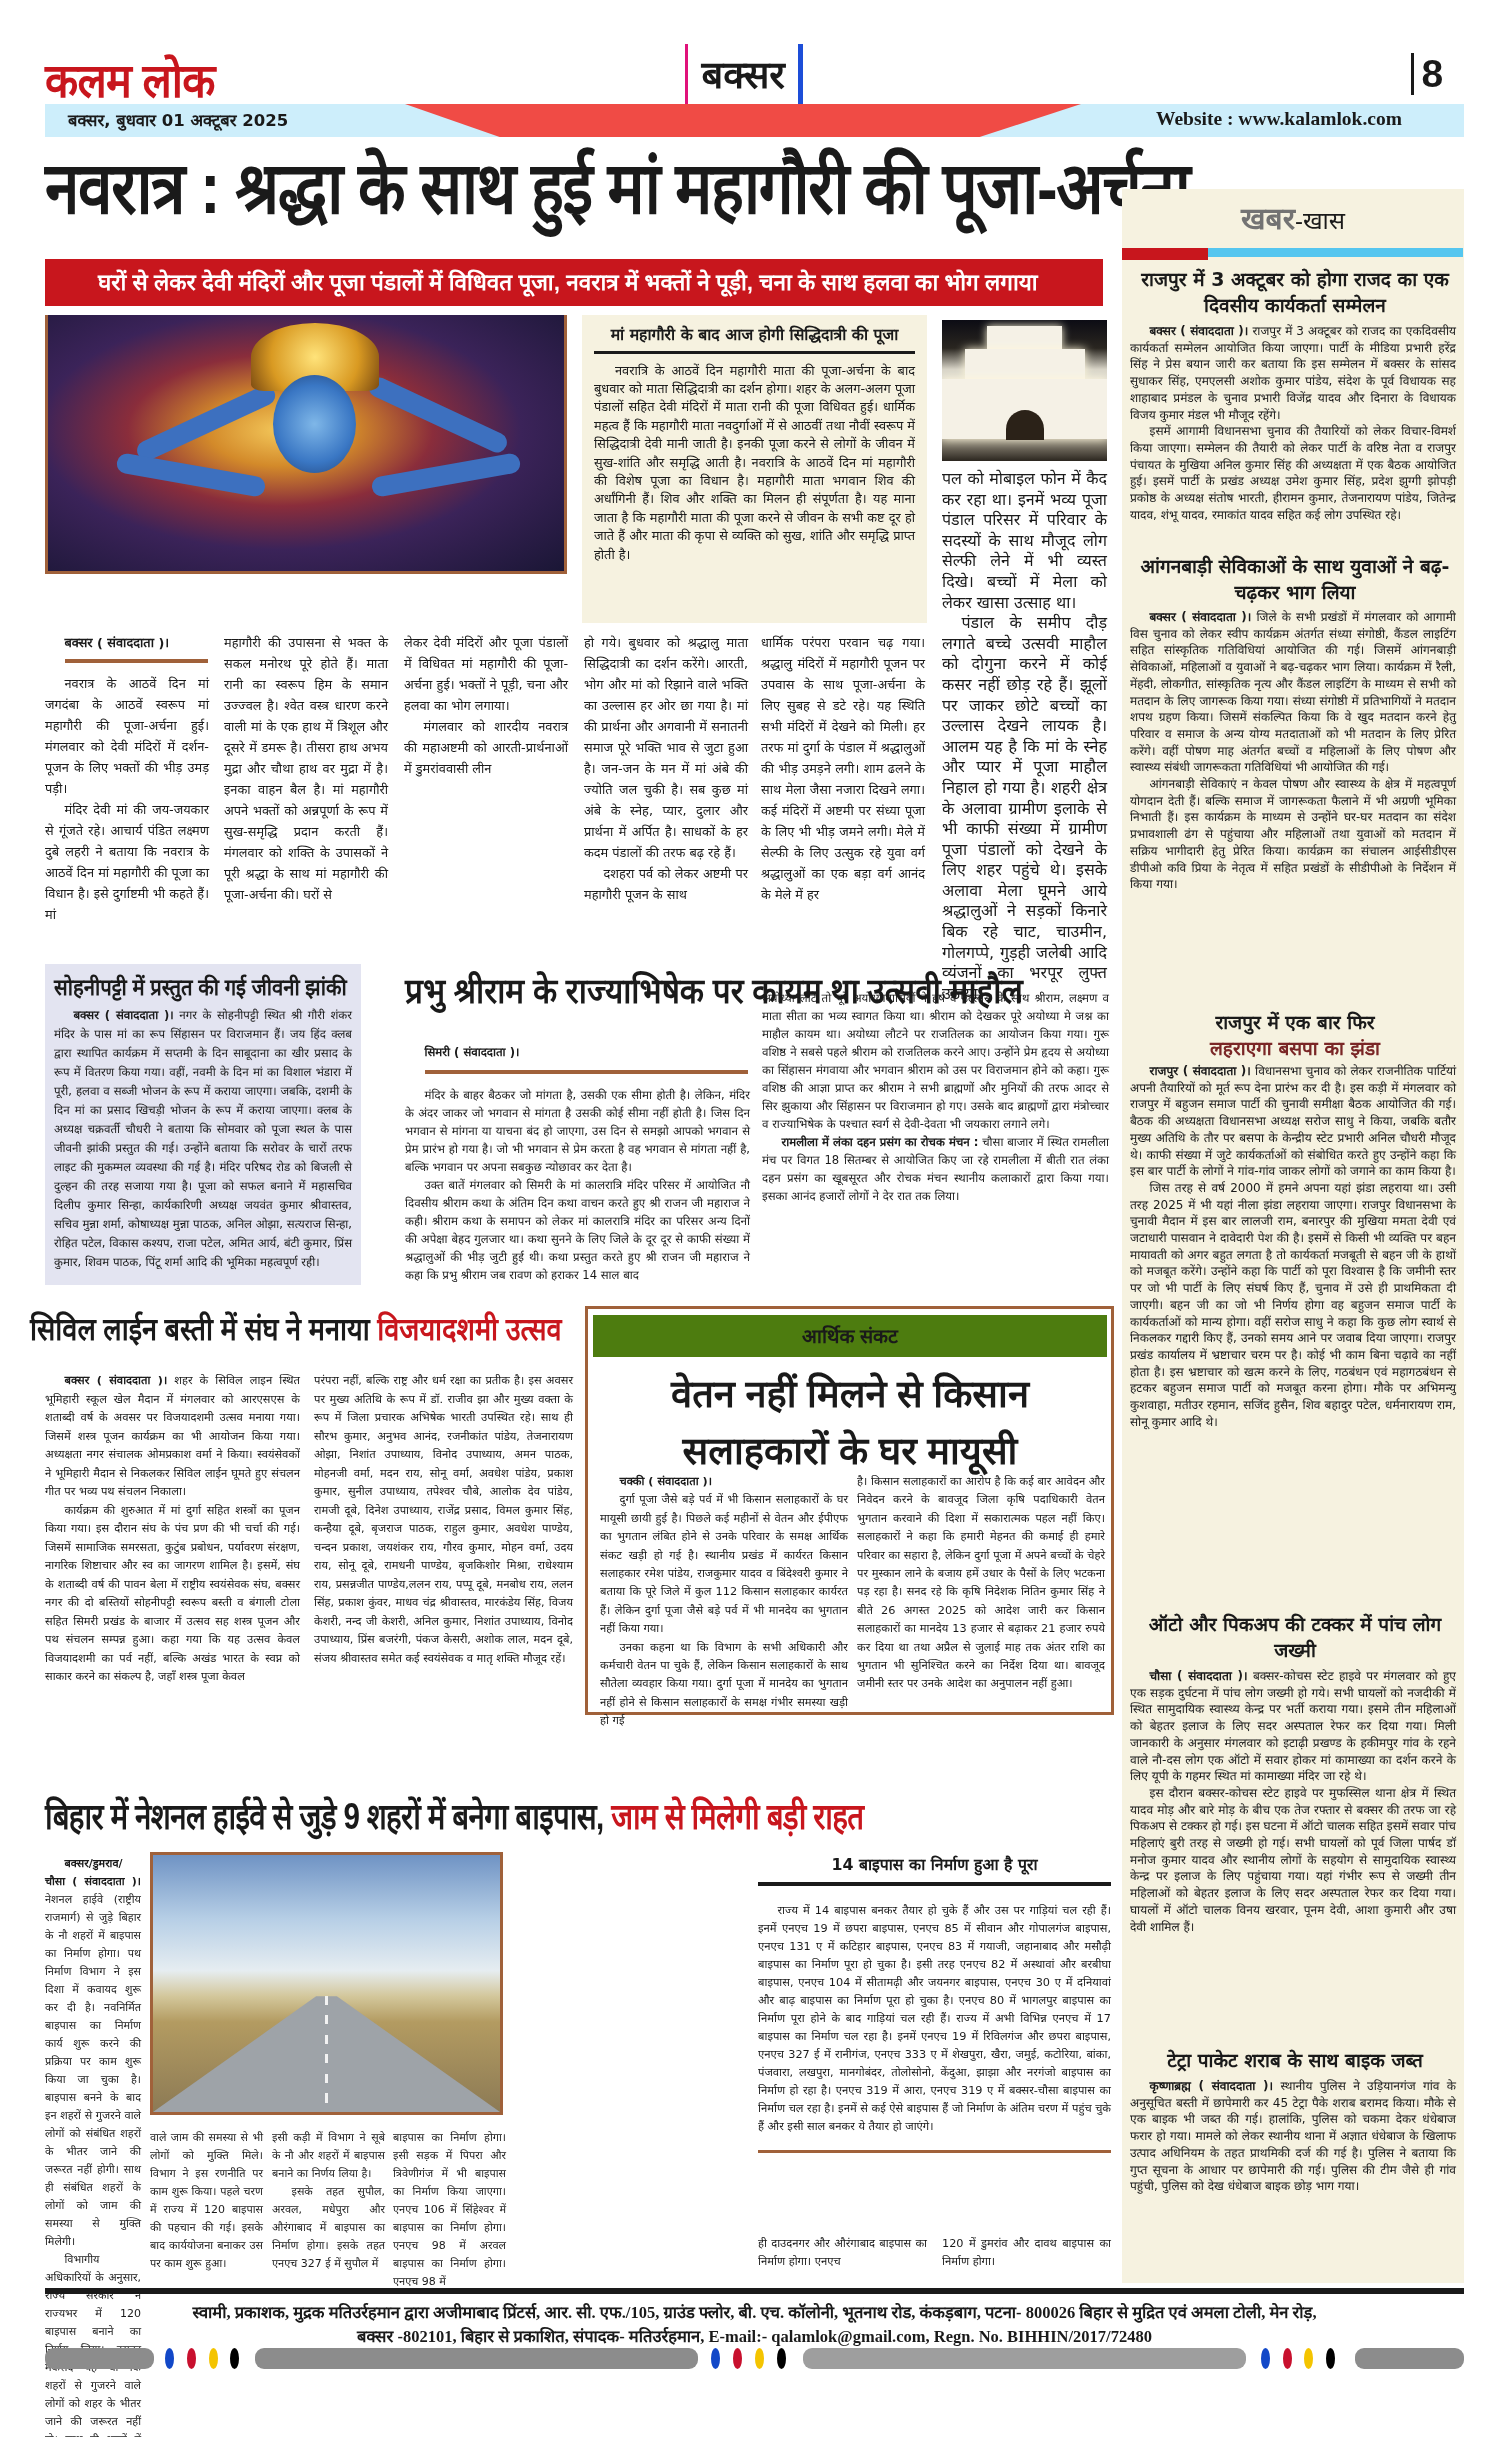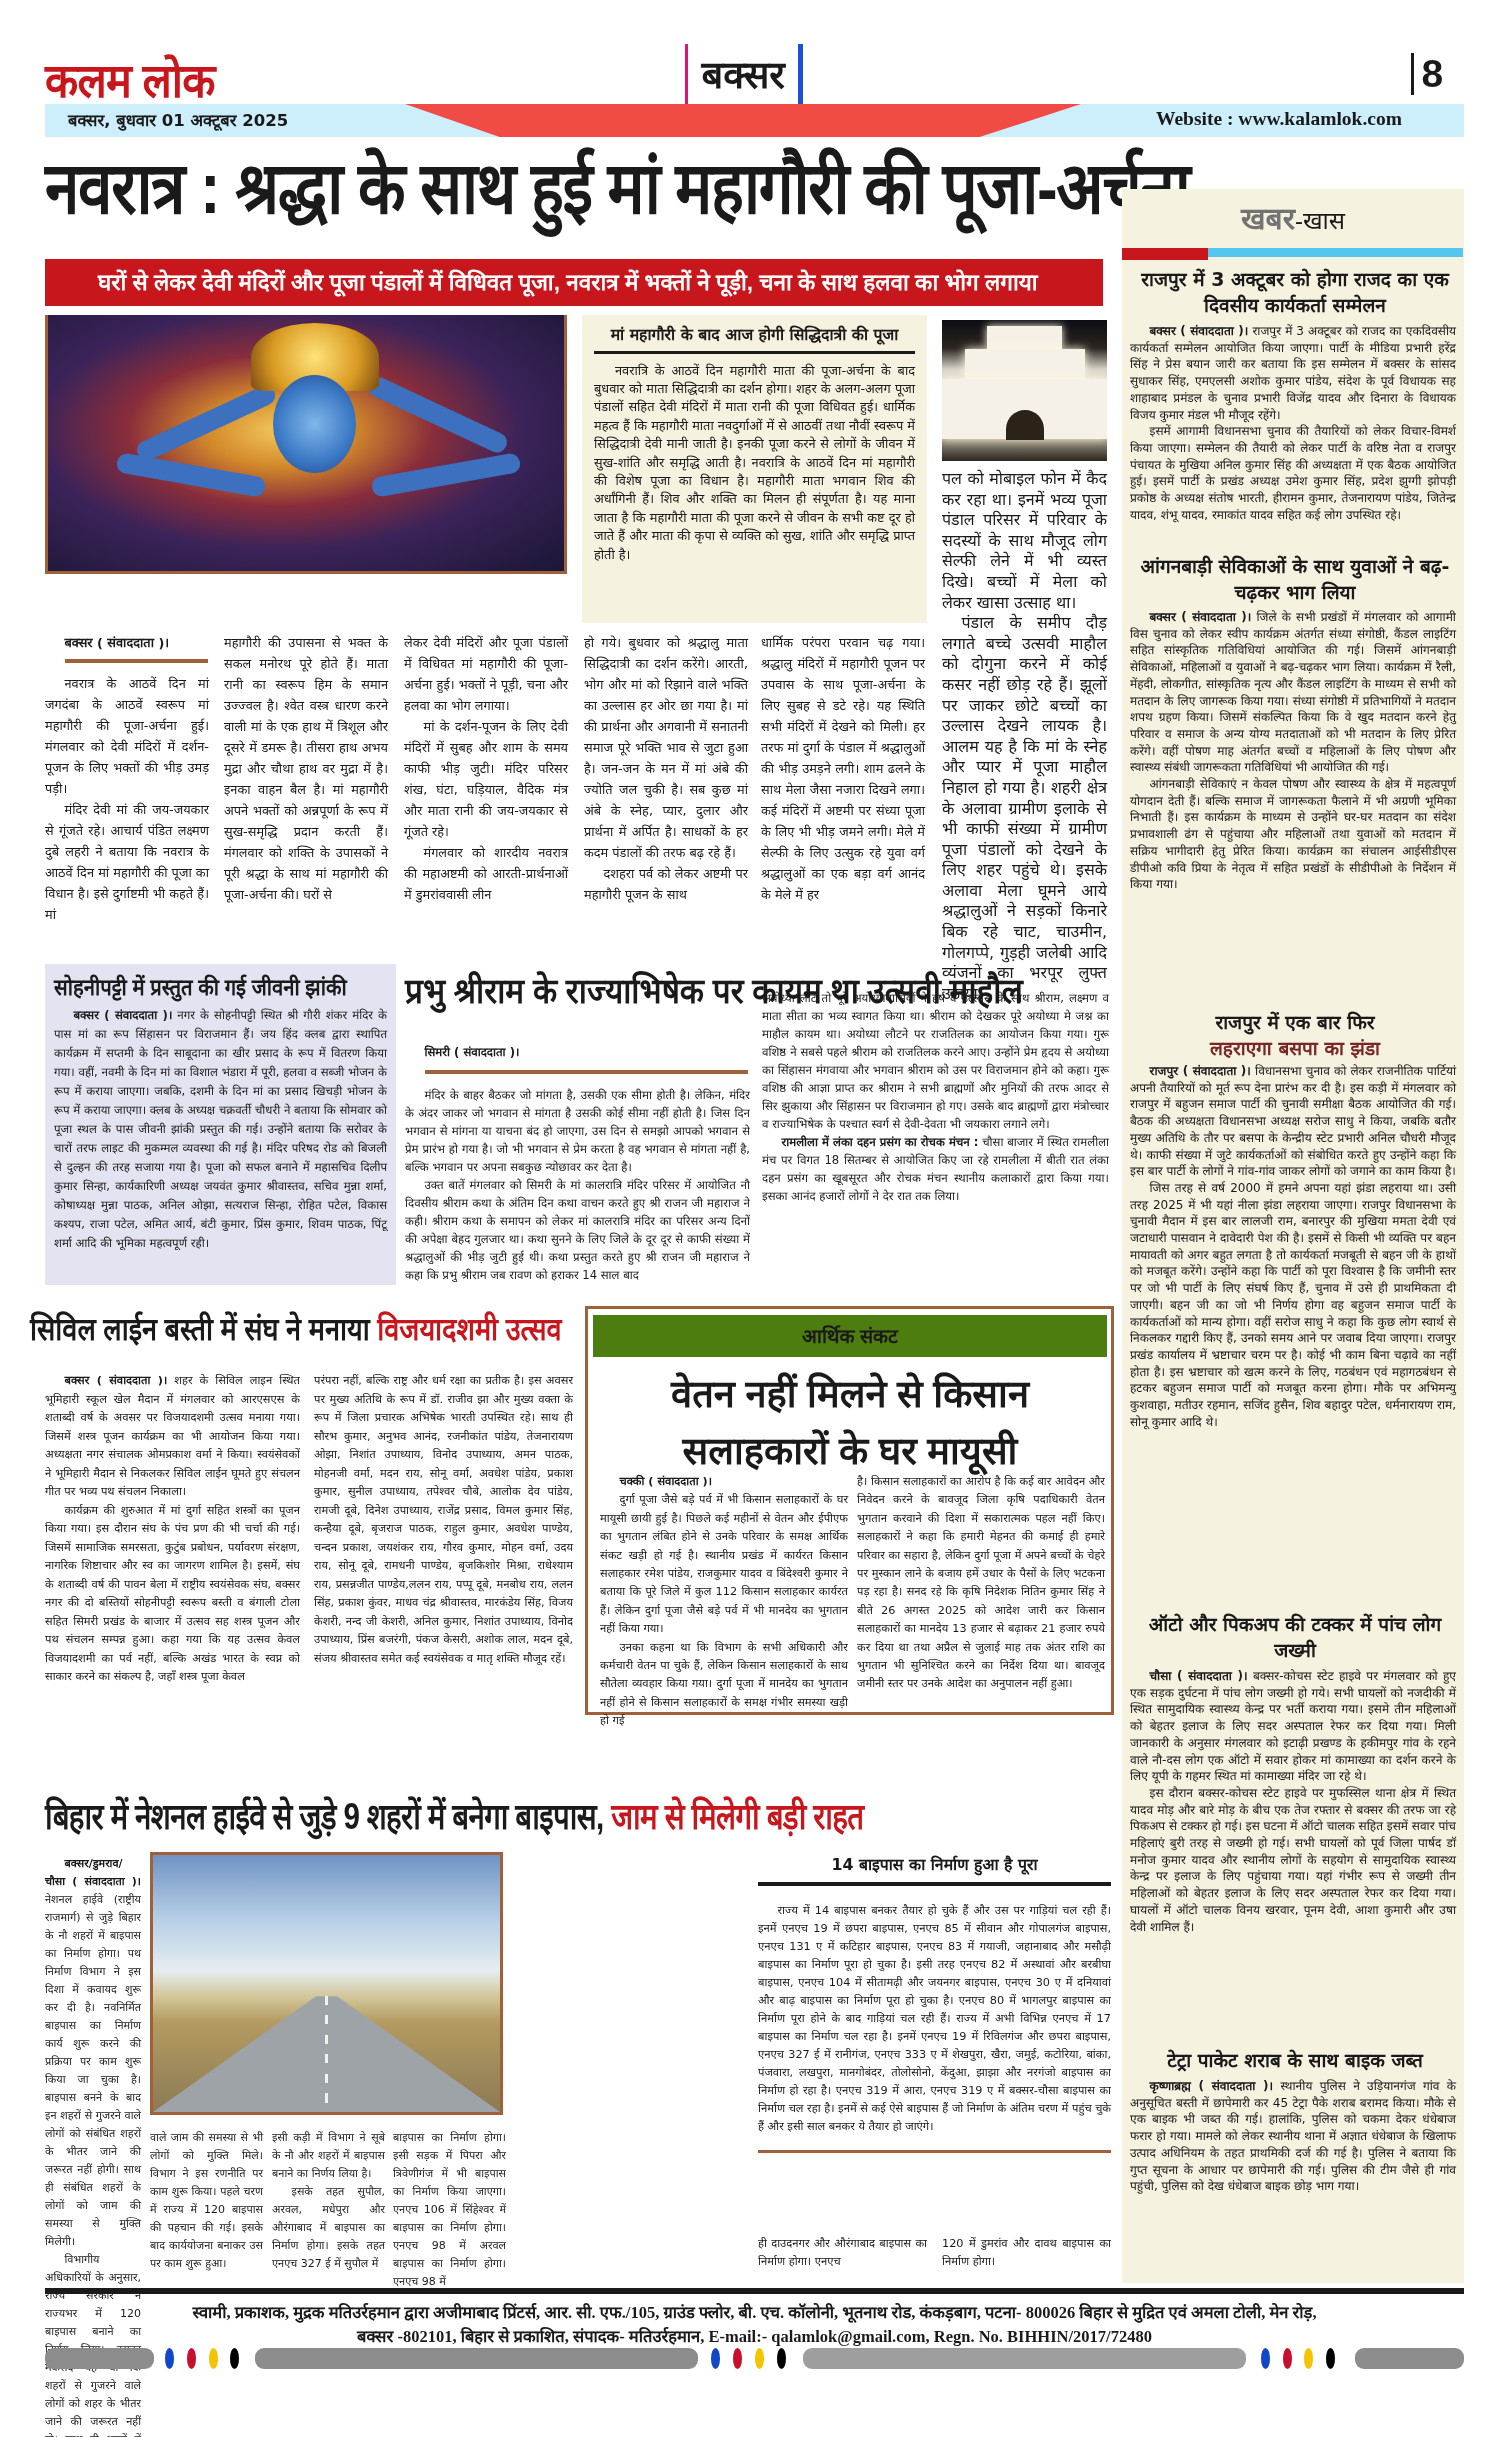--- a/index.html
+++ b/index.html
@@ -50,21 +50,21 @@
   #khabar-title .rest { color: #1a1a1a; font-weight: normal; font-size: 24px; }
   #khabar-bar-red { left: 1122px; top: 248px; width: 86px; height: 12px; background: #c8161d; }
   #khabar-bar-blue { left: 1208px; top: 248px; width: 255px; height: 9px; background: #55c6ef; }
   .sb-head { position: absolute; left: 1130px; width: 330px; text-align: center; font-weight: bold; font-size: 19px; line-height: 25.5px; }
   .sb-head .maroon { color: #7a2626; }
   .sb-body { position: absolute; left: 1130px; width: 326px; font-size: 12px; line-height: 16.7px; text-align: justify; }
   .sb-body p { text-indent: 19.5px; }
   .sb-body b { font-weight: bold; }
 
   
-  #sohni-box { left: 45px; top: 964px; width: 351px; height: 321px; background: #e3e4f1; padding: 7.5px 9px; }
+  #sohni-box { left: 45px; top: 964px; width: 316px; height: 321px; background: #e3e4f1; padding: 7.5px 9px; }
   #sohni-title { font-family: "Liberation Sans", sans-serif; font-weight: bold; font-size: 22.5px; line-height: 31.5px; white-space: nowrap; transform: scaleX(0.9); transform-origin: left; }
   #sohni-body { font-size: 11.6px; line-height: 19px; text-align: justify; text-indent: 19.5px; margin-top: 3px; }
 
   #shriram-headline { left: 405px; top: 968px; width: 713px; font-family: "Liberation Sans", sans-serif; font-weight: bold; font-size: 35px; line-height: 45px; white-space: nowrap; transform: scaleX(0.9); transform-origin: left; }
 
   #civil-headline { left: 30px; top: 1307px; font-family: "Liberation Sans", sans-serif; font-weight: bold; font-size: 31.5px; line-height: 45px; white-space: nowrap; transform: scaleX(0.86); transform-origin: left; }
   #civil-headline .red { color: #c8161d; }
 
   #arthik-box { left: 585px; top: 1306px; width: 529px; height: 409px; border: 3.8px solid #a0613a; background: #fff; }
   #arthik-kicker { left: 593px; top: 1315px; width: 514px; height: 42px; background: #4d7c0f; text-align: center; font-family: "Liberation Sans", sans-serif; font-weight: bold; font-size: 19.5px; line-height: 42px; }
@@ -132,21 +132,20 @@
     </div>
 </div>
 <div class="col" style="left:224px;top:632px;width:164px">
     <div class="split noindent">
       <p style="text-indent: 0px;">महागौरी की उपासना से भक्त के सकल मनोरथ पूरे होते हैं। माता रानी का स्वरूप हिम के समान उज्ज्वल है। श्वेत वस्त्र धारण करने वाली मां के एक हाथ में त्रिशूल और दूसरे में डमरू है। तीसरा हाथ अभय मुद्रा और चौथा हाथ वर मुद्रा में है। इनका वाहन बैल है। मां महागौरी अपने भक्तों को अन्नपूर्णा के रूप में सुख-समृद्धि प्रदान करती हैं। मंगलवार को शक्ति के उपासकों ने पूरी श्रद्धा के साथ मां महागौरी की पूजा-अर्चना की। घरों से</p>
     </div>
   </div>
 <div class="col" style="left:404px;top:632px;width:164px">
     <div class="split noindent">
       <p style="text-indent: 0px;">लेकर देवी मंदिरों और पूजा पंडालों में विधिवत मां महागौरी की पूजा-अर्चना हुई। भक्तों ने पूड़ी, चना और हलवा का भोग लगाया।</p>
-      <p>मां के दर्शन-पूजन के लिए देवी मंदिरों में सुबह और शाम के समय काफी भीड़ जुटी। मंदिर परिसर शंख, घंटा, घड़ियाल, वैदिक मंत्र और माता रानी की जय-जयकार से गूंजते रहे।</p>
       <p>मंगलवार को शारदीय नवरात्र की महाअष्टमी को आरती-प्रार्थनाओं में डुमरांववासी लीन</p>
     </div>
   </div>
 <div class="col" style="left:584px;top:632px;width:164px">
     <div class="split noindent">
       <p style="text-indent: 0px;">हो गये। बुधवार को श्रद्धालु माता सिद्धिदात्री का दर्शन करेंगे। आरती, भोग और मां को रिझाने वाले भक्ति का उल्लास हर ओर छा गया है। मां की प्रार्थना और अगवानी में सनातनी समाज पूरे भक्ति भाव से जुटा हुआ है। जन-जन के मन में मां अंबे की ज्योति जल चुकी है। सब कुछ मां अंबे के स्नेह, प्यार, दुलार और प्रार्थना में अर्पित है। साधकों के हर कदम पंडालों की तरफ बढ़ रहे हैं।</p>
       <p>दशहरा पर्व को लेकर अष्टमी पर महागौरी पूजन के साथ</p>
     </div>
   </div>
 <div class="col" style="left:761px;top:632px;width:164px">

